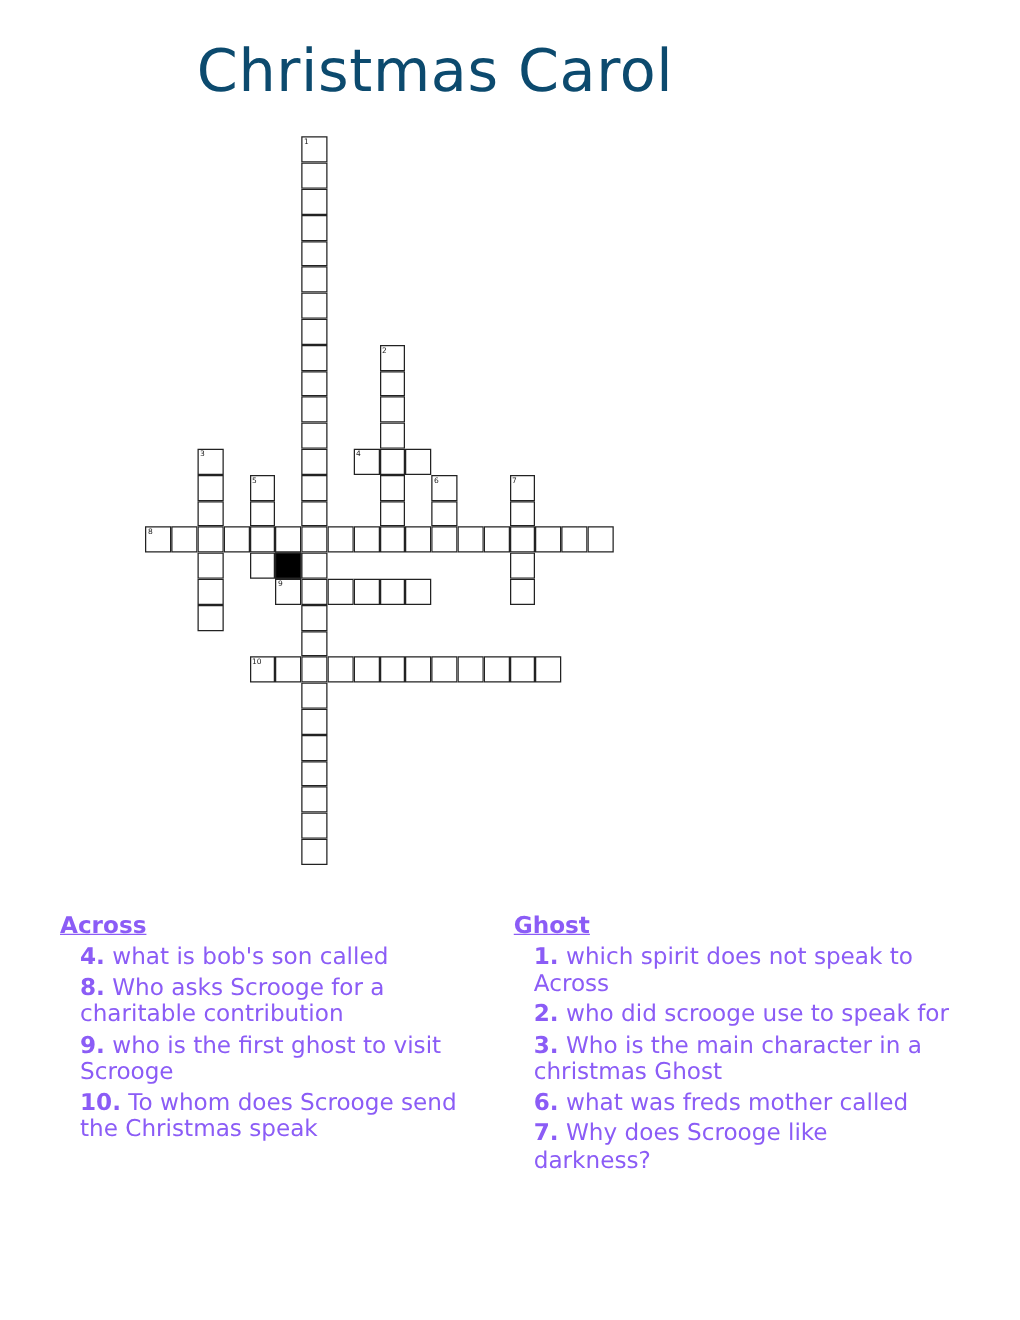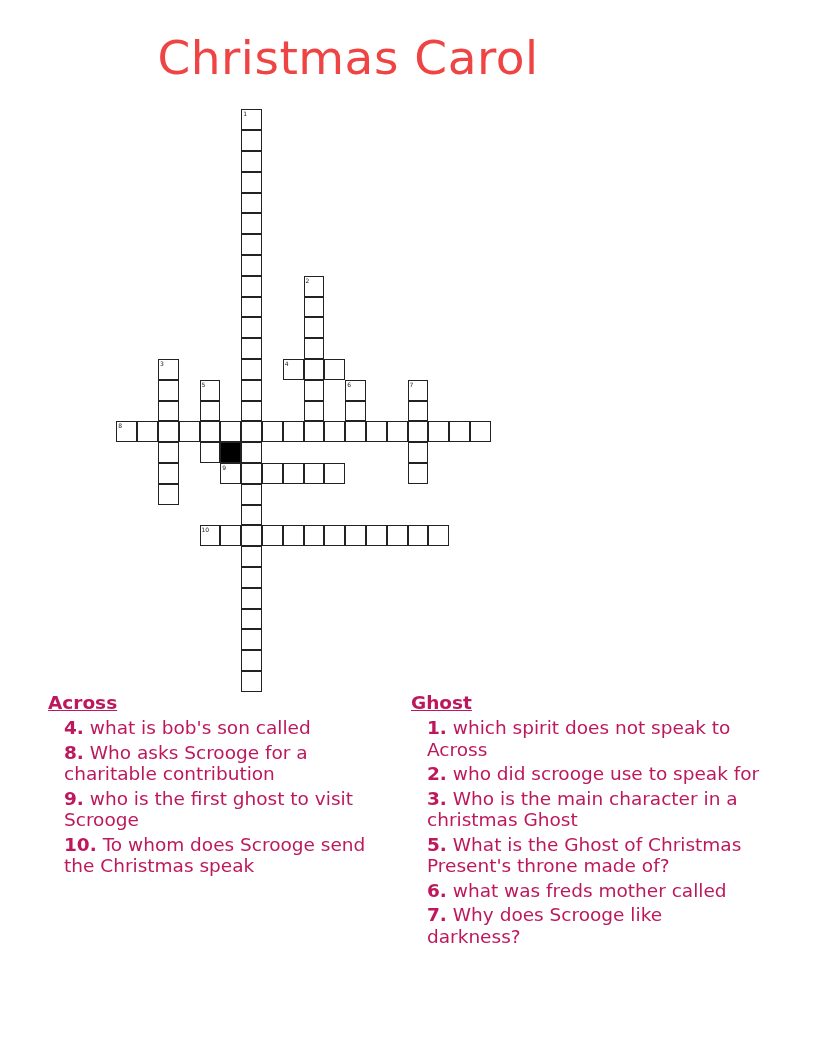--- a/index.html
+++ b/index.html
@@ -1,25 +1,25 @@
 <!DOCTYPE html>
 <html><head>
 <meta charset="utf-8">
 <style>
   html, body { margin:0; padding:0; background:#ffffff; }
   body { width:816px; height:1056px; position:relative; overflow:hidden;
          font-family:"DejaVu Sans", sans-serif; color:#111; }
   .title { position:absolute; left:0; top:30px; width:696px; text-align:center;
-           font-size:47px; font-weight:normal; letter-spacing:0.5px; color:#ef4444; }
+           font-size:47px; font-weight:normal; letter-spacing:0.5px; color:#0c4a6e; }
   .grid { position:absolute; left:117px; top:110px; width:380px; height:590px; }
   .cell { position:absolute; width:20.8px; height:20.8px; box-sizing:border-box;
           border:1.3px solid #222; background:#fff; margin-left:-0.65px; margin-top:-0.65px; }
   .cell.black { background:#000; }
   .cell .num { position:absolute; left:1px; top:0px; font-size:6px; line-height:7px; color:#222; }
-  .clues { position:absolute; top:692px; font-size:18.5px; line-height:21.5px; color:#be185d; }
+  .clues { position:absolute; top:730px; font-size:18.5px; line-height:21.5px; color:#8b5cf6; }
   .clues.across { left:48px; width:350px; }
   .clues.down { left:411px; width:350px; }
   .clues h2 { font-size:18.5px; font-weight:bold; text-decoration:underline; margin:0 0 3px 0; line-height:22px; }
   .clue { margin:0 0 3px 16px; }
   .clue .n { font-weight:bold; }
 </style>
 </head>
 <body>
 
 <div class="title">Christmas Carol</div>
@@ -139,16 +139,15 @@
   <div class="clue"><span class="n">8.</span> <span>Who asks Scrooge for a charitable contribution</span></div>
   <div class="clue"><span class="n">9.</span> <span>who is the first ghost to visit Scrooge</span></div>
   <div class="clue"><span class="n">10.</span> <span>To whom does Scrooge send the Christmas speak</span></div>
 </div>
 
 <div class="clues down">
   <h2>Ghost</h2>
   <div class="clue"><span class="n">1.</span> <span>which spirit does not speak to Across</span></div>
   <div class="clue"><span class="n">2.</span> <span>who did scrooge use to speak for</span></div>
   <div class="clue"><span class="n">3.</span> <span>Who is the main character in a christmas Ghost</span></div>
-  <div class="clue"><span class="n">5.</span> <span>What is the Ghost of Christmas Present's throne made of?</span></div>
   <div class="clue"><span class="n">6.</span> <span>what was freds mother called</span></div>
   <div class="clue"><span class="n">7.</span> <span>Why does Scrooge like darkness?</span></div>
 </div>
 
 </body></html>

